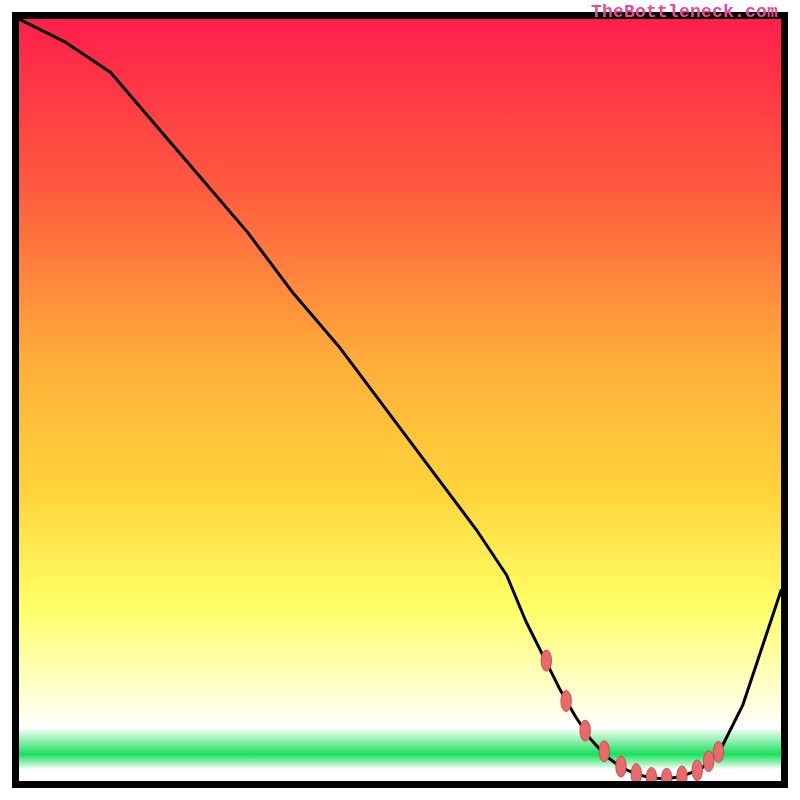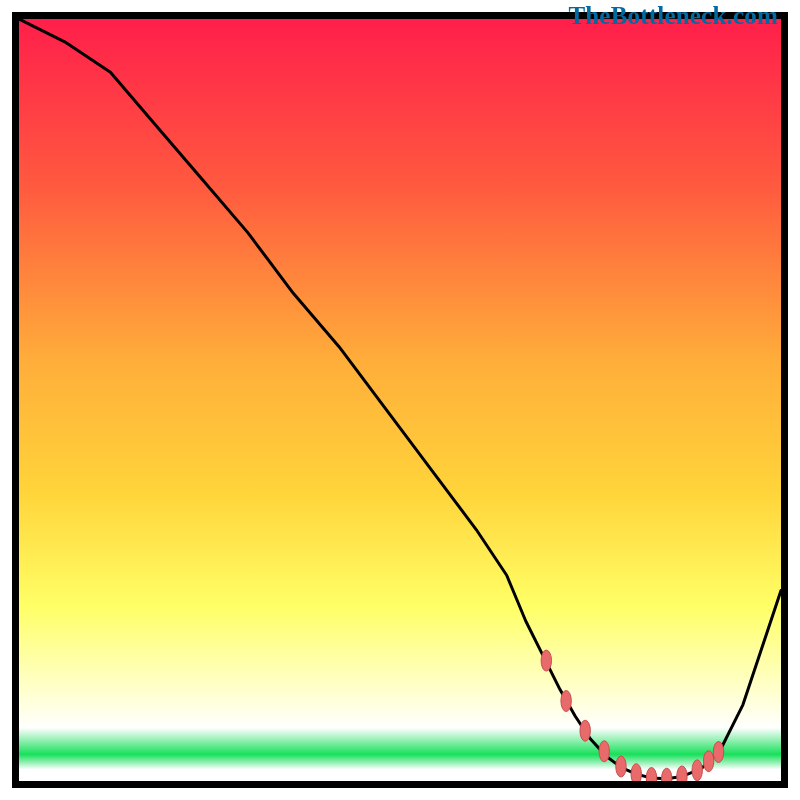--- a/index.html
+++ b/index.html
@@ -35,24 +35,24 @@
     position: absolute;
     left: 19px;
     top: 19px;
     width: 762px;
     height: 762px;
   }
   .watermark {
     position: absolute;
     top: 2px;
     right: 22px;
-    font-family: Liberation Serif, serif;
-    font-size: 25px;
+    font-family: Liberation Mono, monospace;
+    font-size: 18px;
     font-weight: 600;
-    color: #0369a1;
+    color: #ec4899;
     letter-spacing: 0.2px;
   }
   svg { display: block; }
 </style>
 </head>
 <body>
 
 <div class="stage">
 
   <div class="frame border-top"></div>

